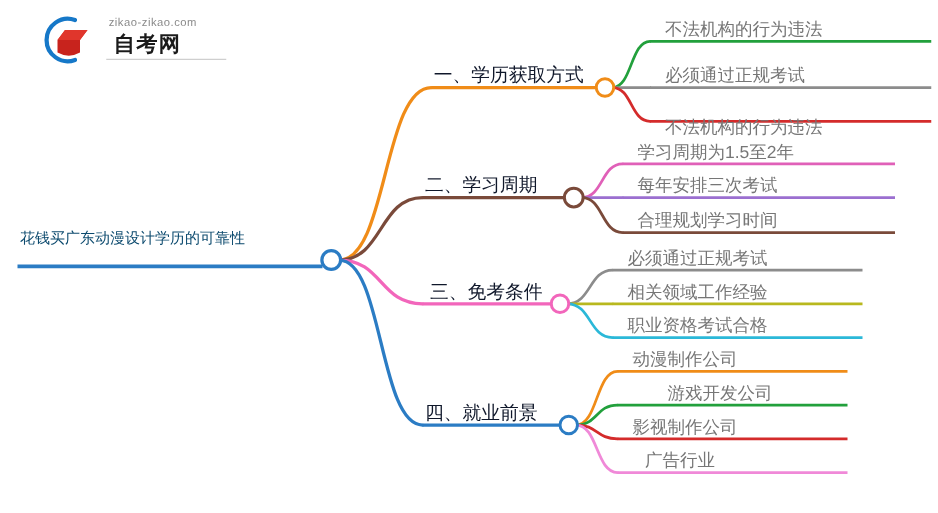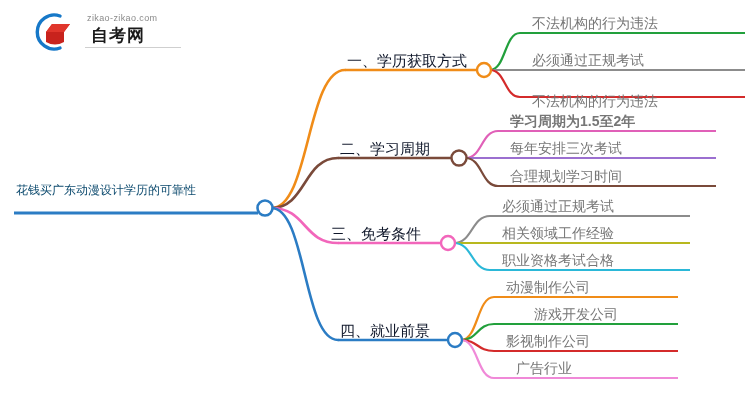--- a/index.html
+++ b/index.html
@@ -154,24 +154,24 @@
     </g>
 </svg>
 
 <div id="labels">
   <div class="node-label root-label">花钱买广东动漫设计学历的可靠性</div>
 <div class="node-label branch-label" style="left: 347px; top: 53px;">一、学历获取方式</div>
     <div class="node-label leaf-label" style="left: 532px; top: 16px;">不法机构的行为违法</div>
     <div class="node-label leaf-label" style="left: 532px; top: 53px;">必须通过正规考试</div>
     <div class="node-label leaf-label" style="left: 532px; top: 94px;">不法机构的行为违法</div>
     <div class="node-label branch-label" style="left: 340px; top: 141px;">二、学习周期</div>
-    <div class="node-label leaf-label" style="left: 510px; top: 114px; font-weight: bold;">学习周期为1.5至2年</div>
+    <div class="node-label leaf-label" style="left: 510px; top: 114px;">学习周期为1.5至2年</div>
     <div class="node-label leaf-label" style="left: 510px; top: 141px;">每年安排三次考试</div>
     <div class="node-label leaf-label" style="left: 510px; top: 169px;">合理规划学习时间</div>
-    <div class="node-label branch-label" style="left: 331px; top: 226px; text-align: right;">三、免考条件</div>
+    <div class="node-label branch-label" style="left: 344px; top: 226px; text-align: right;">三、免考条件</div>
     <div class="node-label leaf-label" style="left: 502px; top: 199px;">必须通过正规考试</div>
     <div class="node-label leaf-label" style="left: 502px; top: 226px;">相关领域工作经验</div>
     <div class="node-label leaf-label" style="left: 502px; top: 253px;">职业资格考试合格</div>
     <div class="node-label branch-label" style="left: 340px; top: 323px;">四、就业前景</div>
     <div class="node-label leaf-label" style="left: 506px; top: 280px;">动漫制作公司</div>
     <div class="node-label leaf-label" style="left: 534px; top: 307px;">游戏开发公司</div>
     <div class="node-label leaf-label" style="left: 506px; top: 334px;">影视制作公司</div>
     <div class="node-label leaf-label" style="left: 516px; top: 361px;">广告行业</div>
   </div>
 

